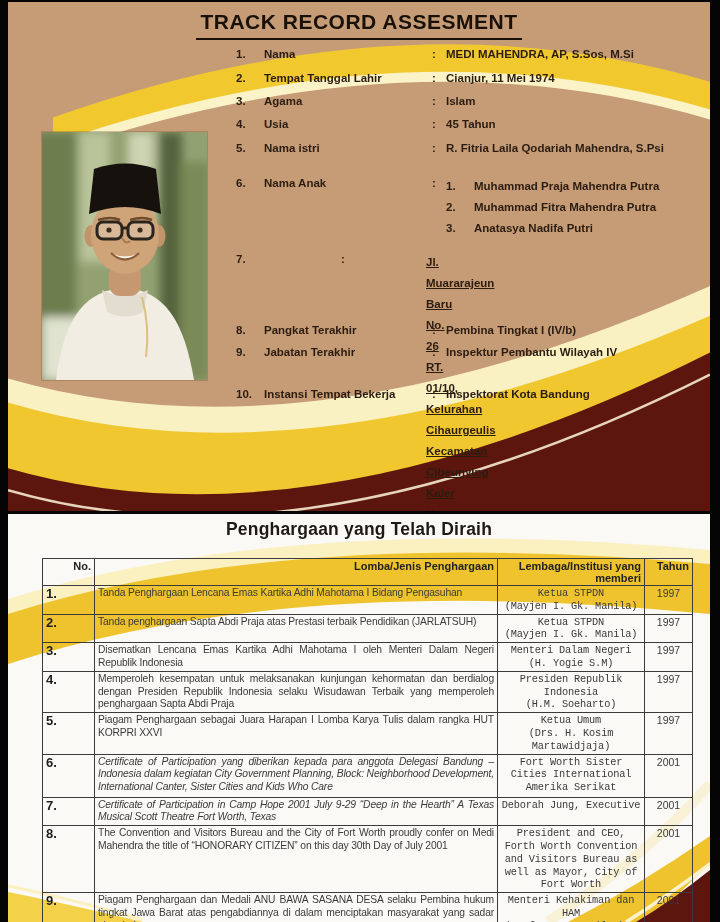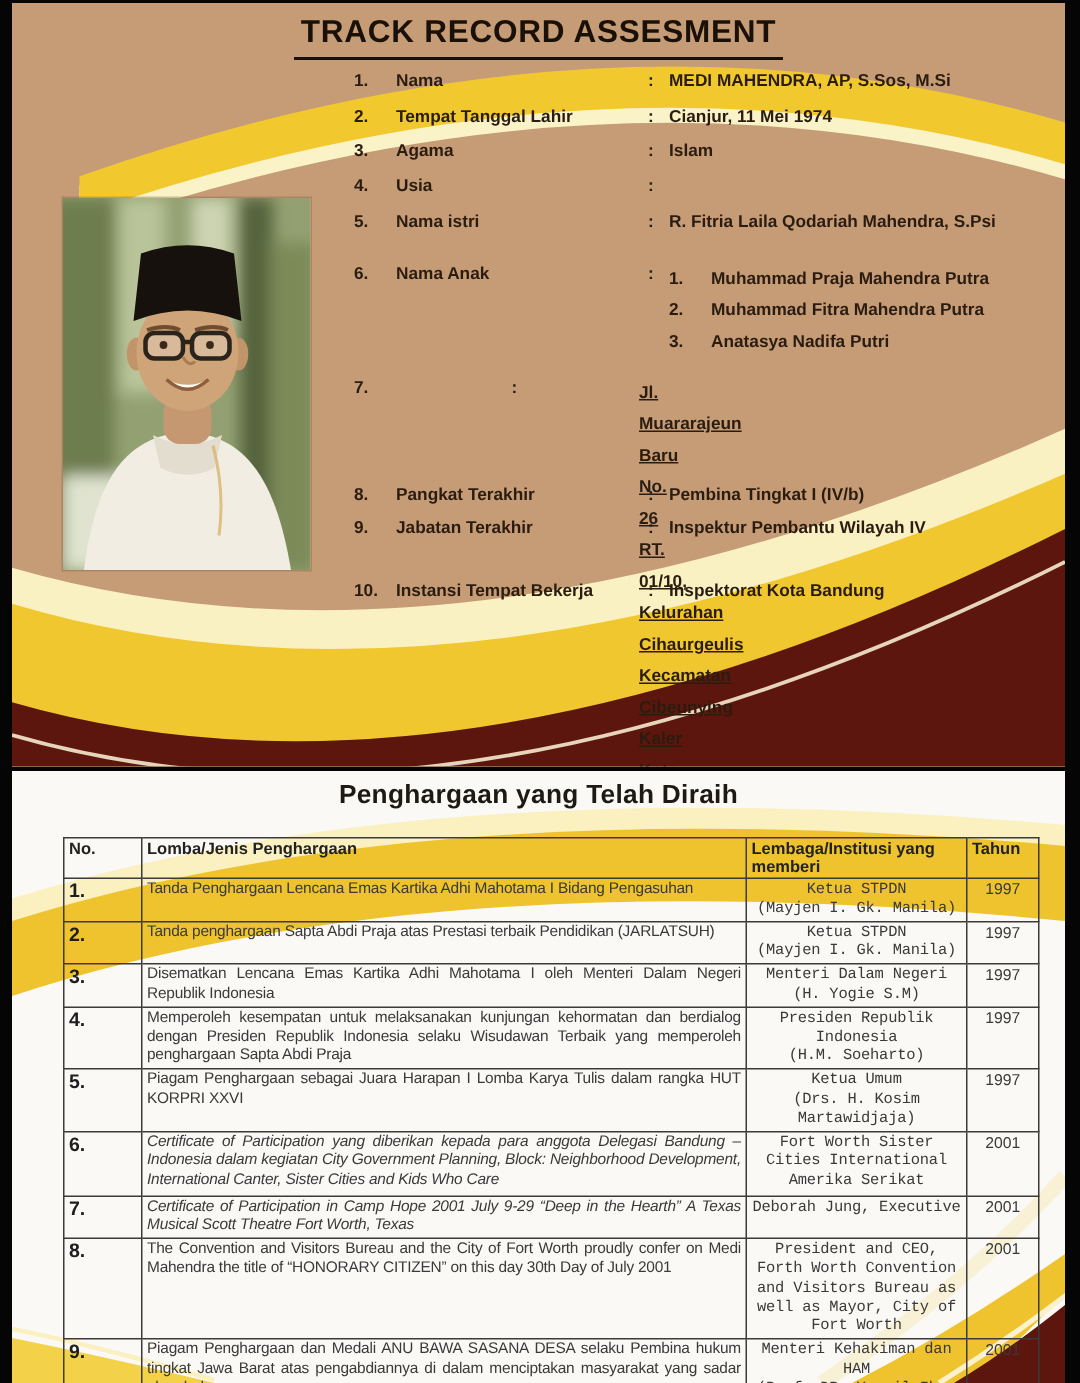--- a/index.html
+++ b/index.html
@@ -27,21 +27,21 @@
 
   
   .awards-title{position:absolute;left:0;top:5px;width:100%;text-align:center;
     font-size:17.5px;font-weight:bold;color:#1d1a16;letter-spacing:.2px;}
   table.awards{position:absolute;left:34px;top:44px;width:650px;border-collapse:collapse;
     table-layout:fixed;background:transparent;}
   table.awards col.c-no{width:52px;} table.awards col.c-name{width:403px;}
   table.awards col.c-lem{width:147px;} table.awards col.c-thn{width:48px;}
   table.awards th, table.awards td{border:1.6px solid #3b3b3b;vertical-align:top;
     padding:1px 3px;overflow:hidden;}
-  table.awards th{font-size:11px;font-weight:bold;color:#222;text-align:left;line-height:11.5px;padding-top:2px;}
+  table.awards th{font-size:11px;font-weight:bold;color:#222;text-align:right;line-height:11.5px;padding-top:2px;}
   td.no-cell{font-size:13px;font-weight:bold;color:#1e1e1e;padding-left:5px;line-height:14px;}
   td.name-cell{font-size:10.3px;color:#3a3a3a;line-height:12.8px;text-align:justify;letter-spacing:-.15px;}
   td.name-cell.italic{font-style:italic;}
   td.lem-cell{font-size:10.3px;color:#3a3a3a;line-height:12.8px;text-align:center;white-space:pre-line;letter-spacing:-.15px;font-family:Liberation Mono, monospace;}
   td.thn-cell{font-size:10.5px;color:#3a3a3a;text-align:center;line-height:13px;margin-top:14px;}
 </style>
 </head>
 <body>
 
 <div class="stage">
@@ -118,20 +118,21 @@
         <div class="bio-item" style="top: 92px;">
           <div class="bio-num">3.</div>
           <div class="bio-label">Agama</div>
           <div class="bio-colon">:</div>
           <div class="bio-value">Islam</div>
         </div>
         <div class="bio-item" style="top: 115px;">
           <div class="bio-num">4.</div>
           <div class="bio-label">Usia</div>
           <div class="bio-colon">:</div>
+          <div class="bio-value">45 Tahun</div>
         </div>
         <div class="bio-item" style="top: 139px;">
           <div class="bio-num">5.</div>
           <div class="bio-label">Nama istri</div>
           <div class="bio-colon">:</div>
           <div class="bio-value">R. Fitria Laila Qodariah Mahendra, S.Psi</div>
         </div>
         <div class="bio-item" style="top: 174px;">
           <div class="bio-num">6.</div>
           <div class="bio-label">Nama Anak</div>

